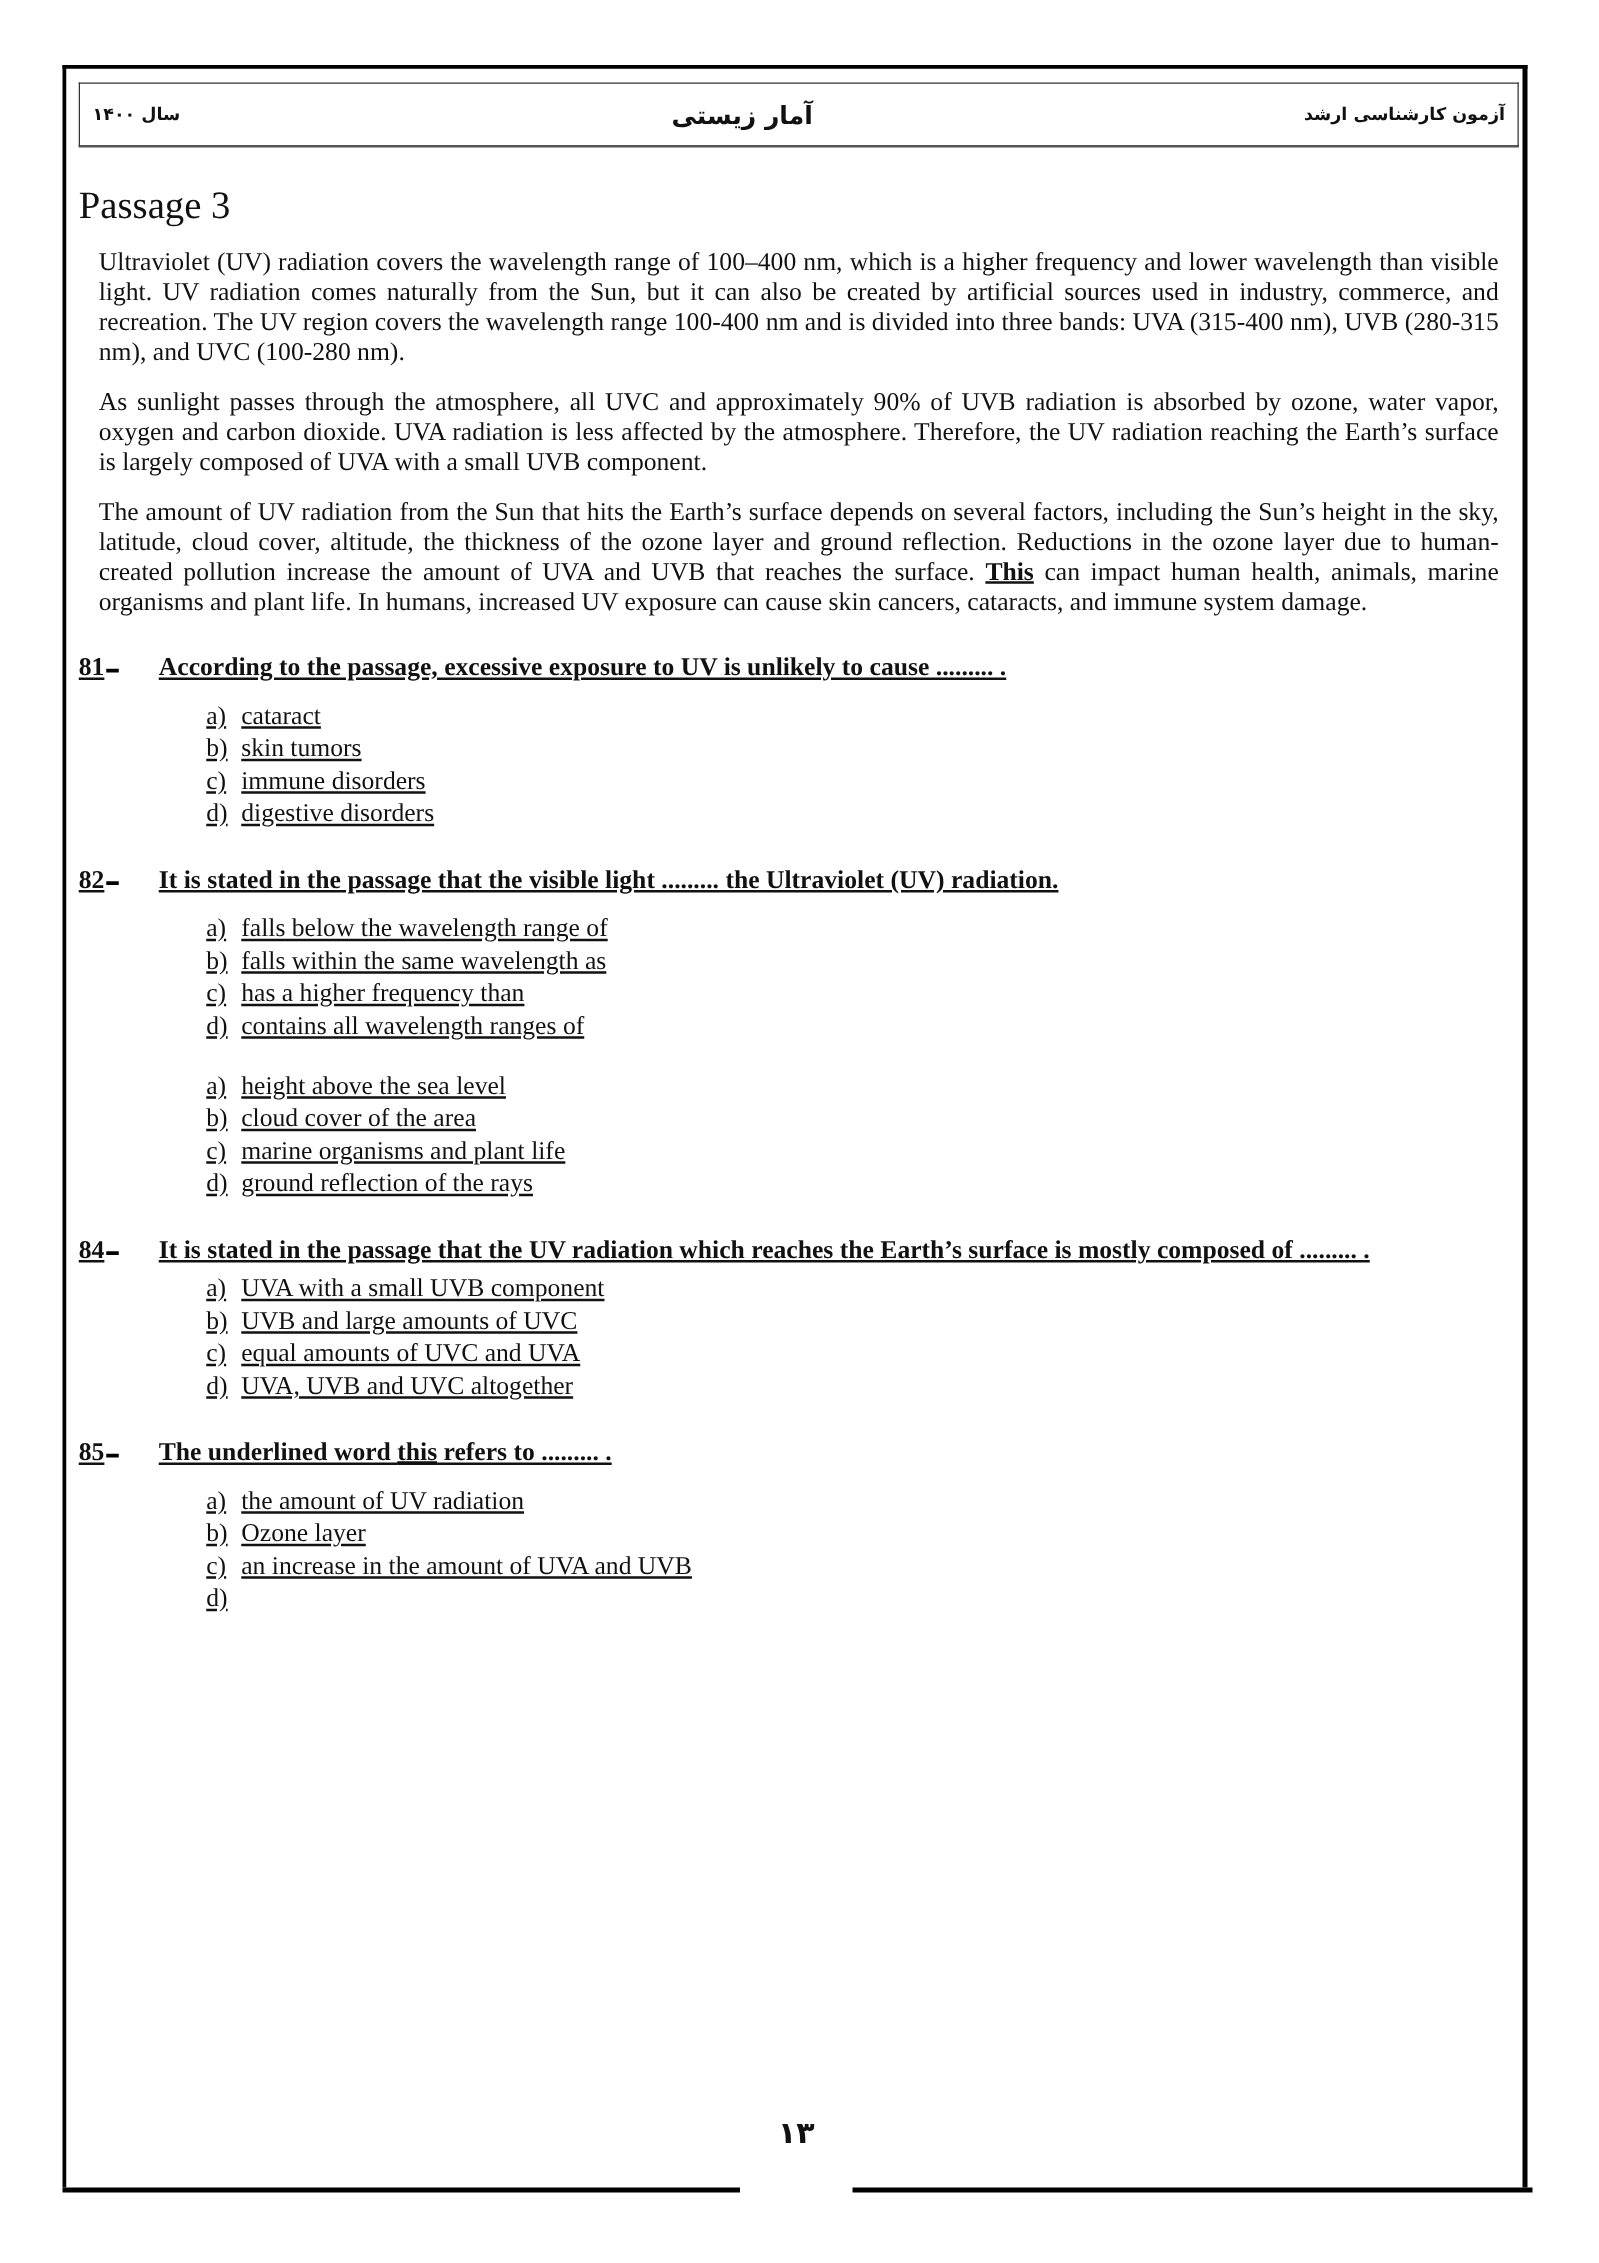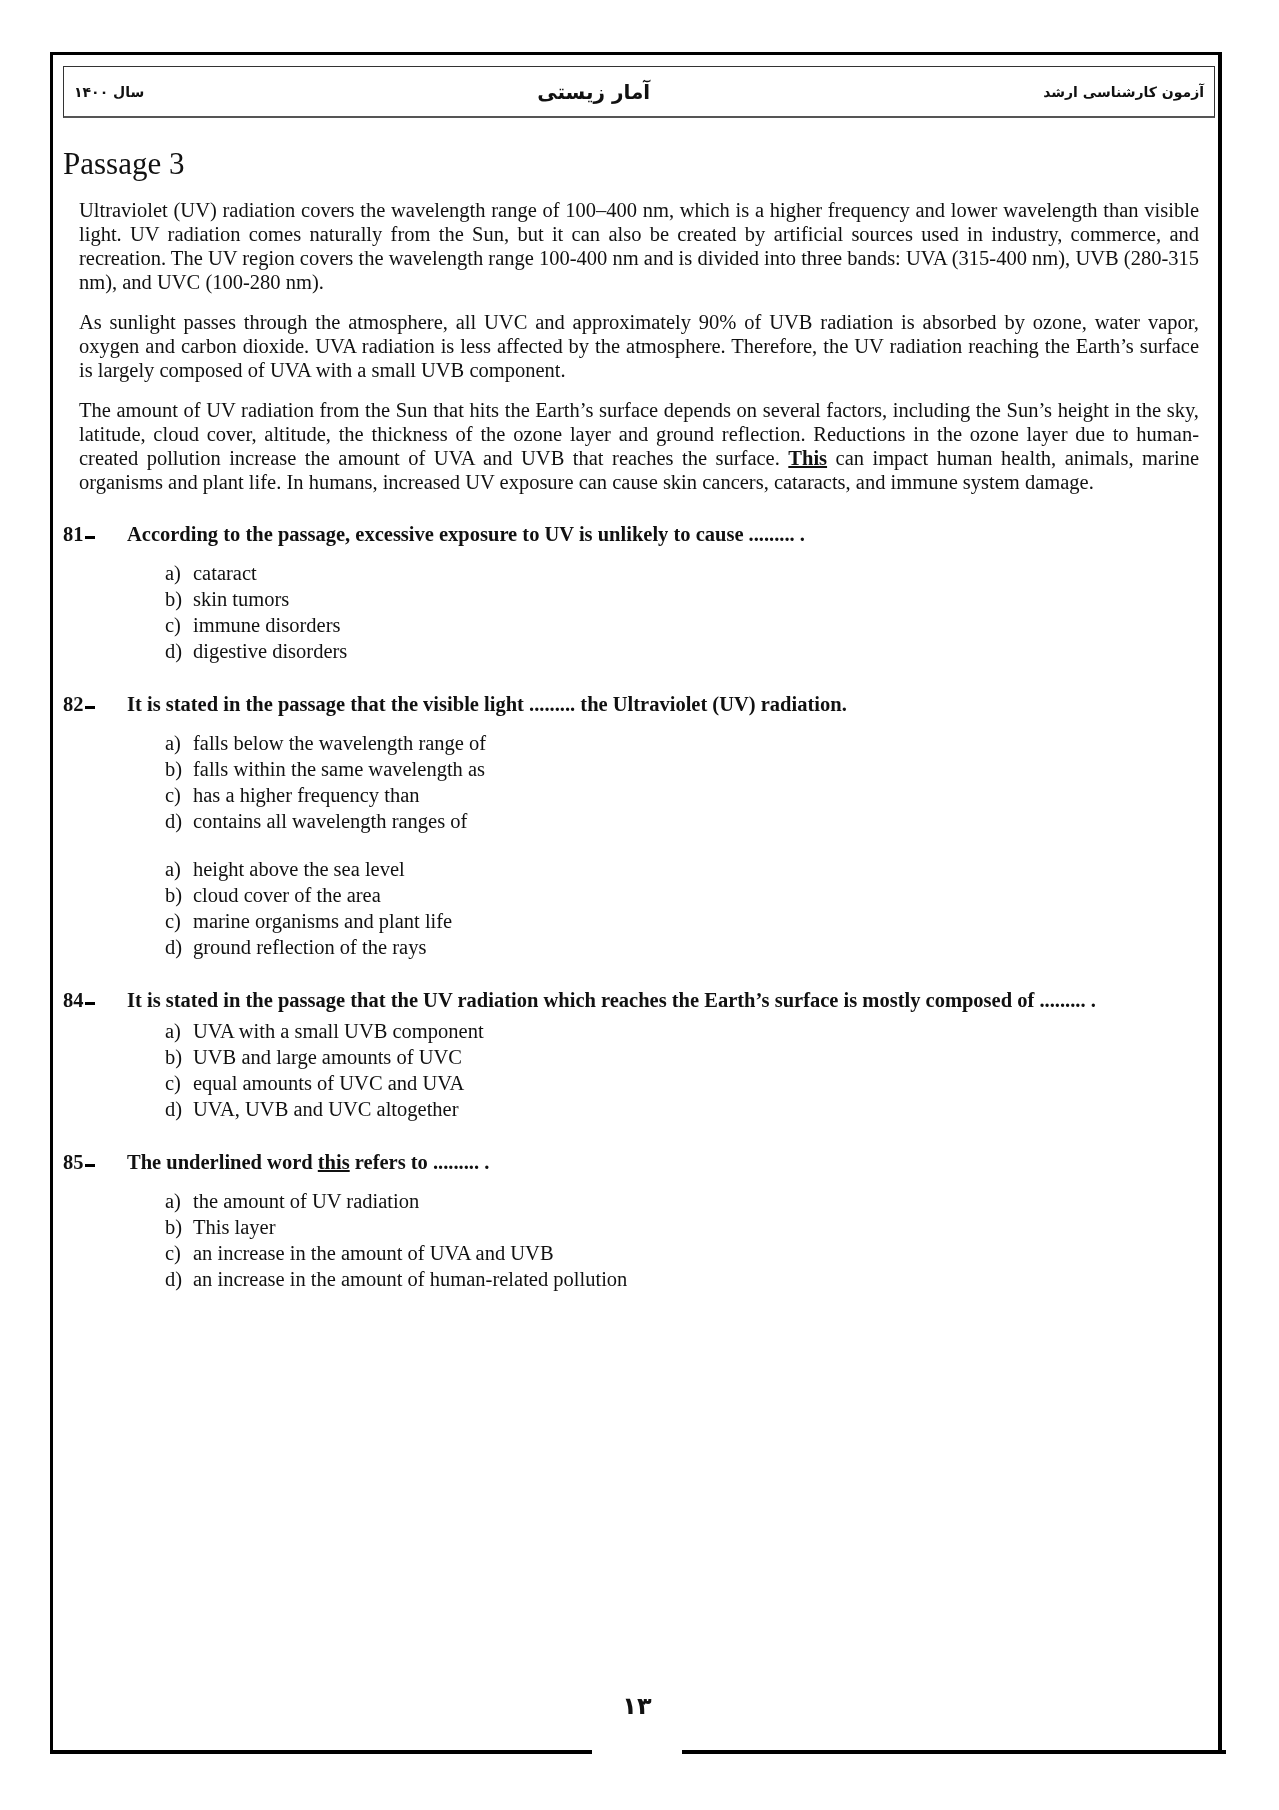--- a/index.html
+++ b/index.html
@@ -91,20 +91,21 @@
       text-align: justify;
       margin: 16px;
     }
     .passage-p u.emph {
       font-weight: bold;
       text-decoration: underline;
       text-decoration-thickness: 2px;
     }
     .question {
       margin-top: 22px;
+      text-decoration: underline;
     }
     .q-head {
       display: flex;
       font-weight: bold;
       font-size: 20.5px;
       line-height: 36px;
     }
     .q-num {
       width: 64px;
       flex: 0 0 64px;
@@ -261,25 +262,24 @@
       <span class="q-num"><span>85</span><span class="dash"></span></span>
       <span class="q-text"><span>The underlined word </span><u>this</u><span> refers to ......... .</span></span>
     </div>
     <ul class="options">
       <li class="option">
           <span class="opt-letter">a)</span>
           <span>the amount of UV radiation</span>
         </li>
       <li class="option">
           <span class="opt-letter">b)</span>
-          <span>This layer</span>
+          <span>Ozone layer</span>
         </li>
       <li class="option">
           <span class="opt-letter">c)</span>
           <span>an increase in the amount of UVA and UVB</span>
         </li>
       <li class="option">
           <span class="opt-letter">d)</span>
-          <span>an increase in the amount of human-related pollution</span>
         </li>
     </ul>
   </div>
 </div>
 
 </body></html>

